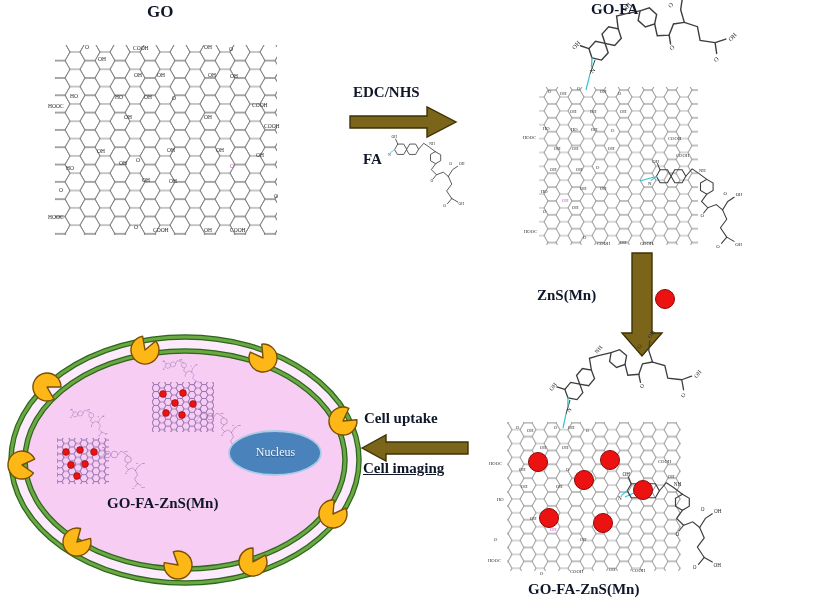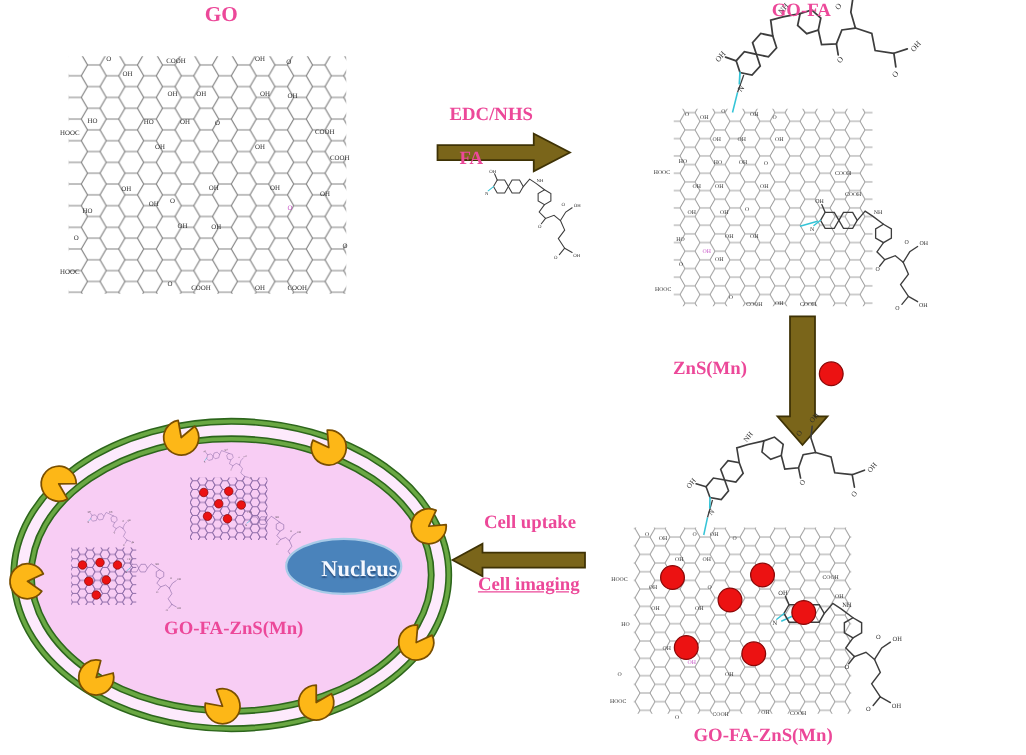--- a/index.html
+++ b/index.html
@@ -2,29 +2,29 @@
 <html><head>
 <meta charset="utf-8">
 <style>
   html,body{margin:0;padding:0;background:#ffffff;}
   .stage{
     position:relative;width:821px;height:604px;background:#ffffff;overflow:hidden;
     font-family:"Liberation Serif","DejaVu Serif",serif;
   }
   .stage svg{position:absolute;left:0;top:0;}
   .lbl{
-    position:absolute;font-weight:bold;color:#ec4899;text-align:center;
+    position:absolute;font-weight:bold;color:#0f172a;text-align:left;
     white-space:nowrap;line-height:1.05;
   }
   .t17{font-size:17px;}
   .t15{font-size:15px;}
   .t14{font-size:15px;}
   .nucleus-lbl{
-    position:absolute;color:#f4f8ff;font-weight:bold;font-size:18px;
-    text-align:right;text-shadow:0 1px 1px rgba(20,40,80,.55);
+    position:absolute;color:#f4f8ff;font-weight:normal;font-size:12px;
+    text-align:center;text-shadow:0 1px 1px rgba(20,40,80,.55);
   }
   .cg{font-family:"Liberation Serif","DejaVu Serif",serif;fill:#2a2a2a;stroke:none;}
   .cg5{font-size:5.5px;}
   .cg4{font-size:4.6px;}
   .mg{fill:#c44bc4;}
 </style>
 </head>
 <body>
 
 <div class="stage">
@@ -251,21 +251,21 @@
       <use href="#pac" transform="translate(77,542) rotate(-45)"></use>
       <use href="#pac" transform="translate(178,565) rotate(-140)"></use>
       <use href="#pac" transform="translate(253,562) rotate(-60)"></use>
     </g>
   </g>
 </svg>
 
 <div class="lbl t17" style="left:147px;top:3px;width:60px;">GO</div>
 <div class="lbl t15" style="left:591px;top:2px;width:100px;">GO-FA</div>
 <div class="lbl t14" style="left:353px;top:85px;width:80px;">EDC/NHS</div>
-<div class="lbl t15" style="left:363px;top:120px;width:28px;">FA</div>
+<div class="lbl t15" style="left:363px;top:152px;width:28px;">FA</div>
 <div class="lbl t14" style="left:537px;top:288px;width:62px;">ZnS(Mn)</div>
 <div class="lbl t15" style="left:528px;top:582px;width:165px;">GO-FA-ZnS(Mn)</div>
 <div class="lbl t14" style="left:364px;top:411px;width:120px;">Cell uptake</div>
 <div class="lbl t14" style="left:363px;top:461px;width:120px;text-decoration:underline;">Cell imaging</div>
 <div class="lbl t15" style="left:107px;top:496px;width:160px;">GO-FA-ZnS(Mn)</div>
 <div class="nucleus-lbl" style="left:233px;top:445px;width:85px;">Nucleus</div>
 
 </div>
 
 </body></html>

